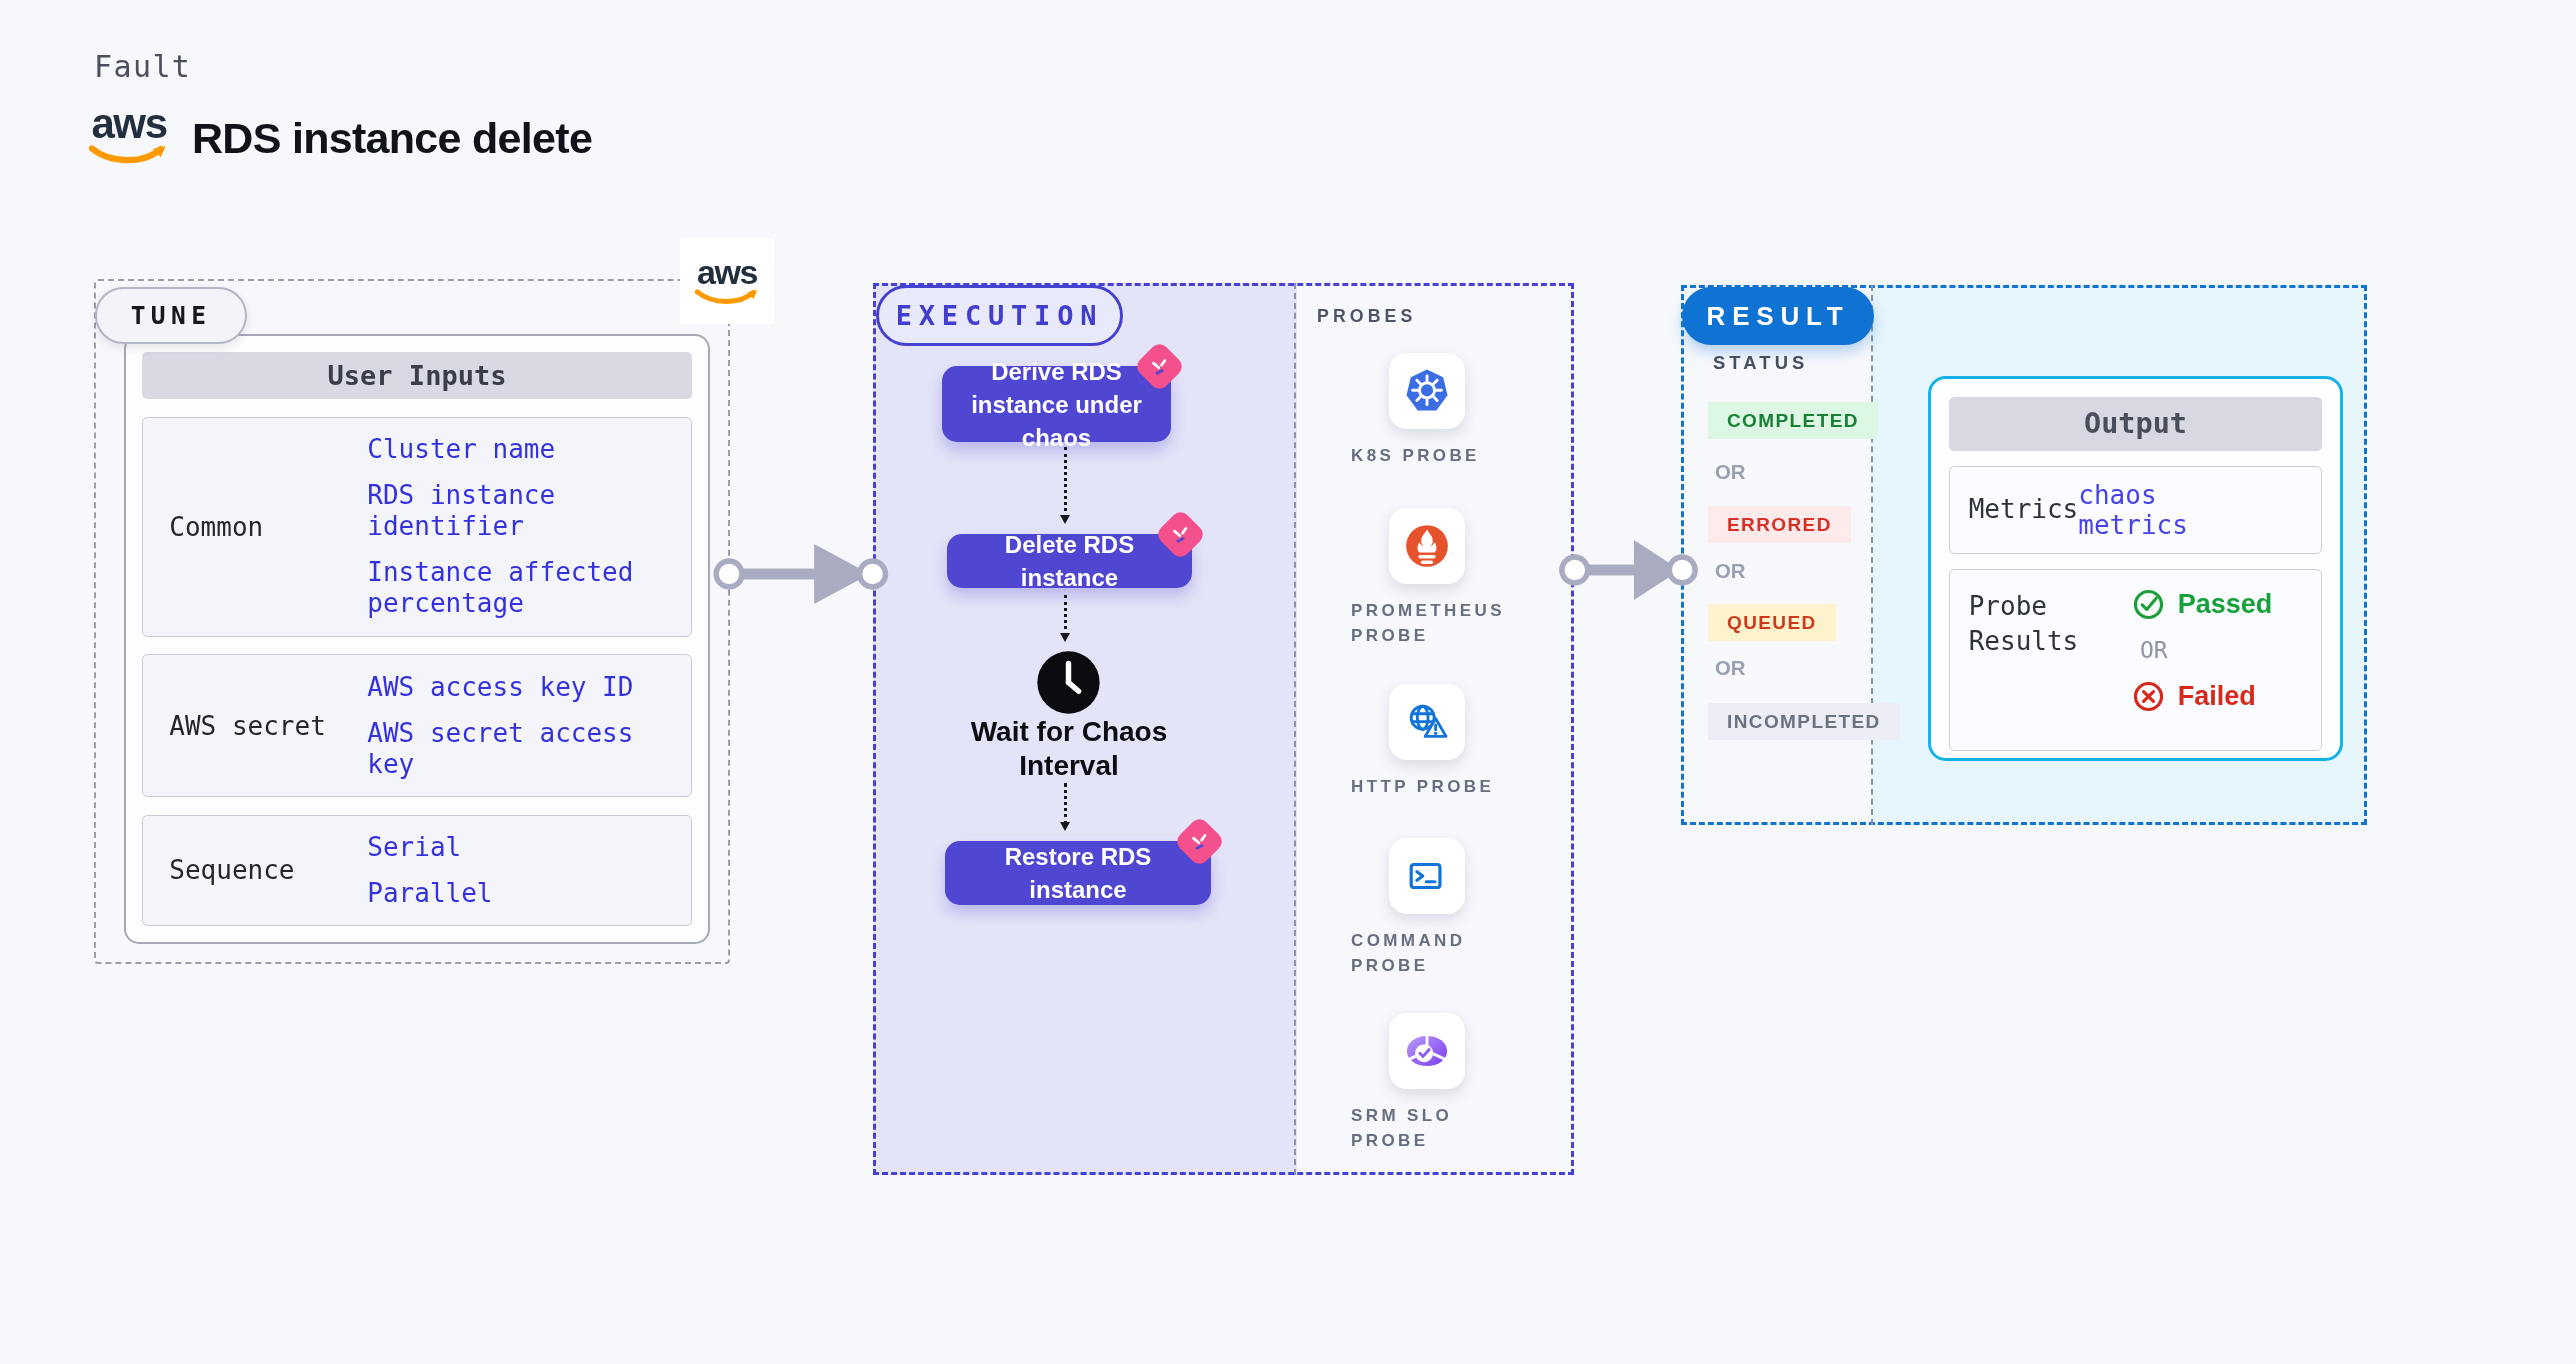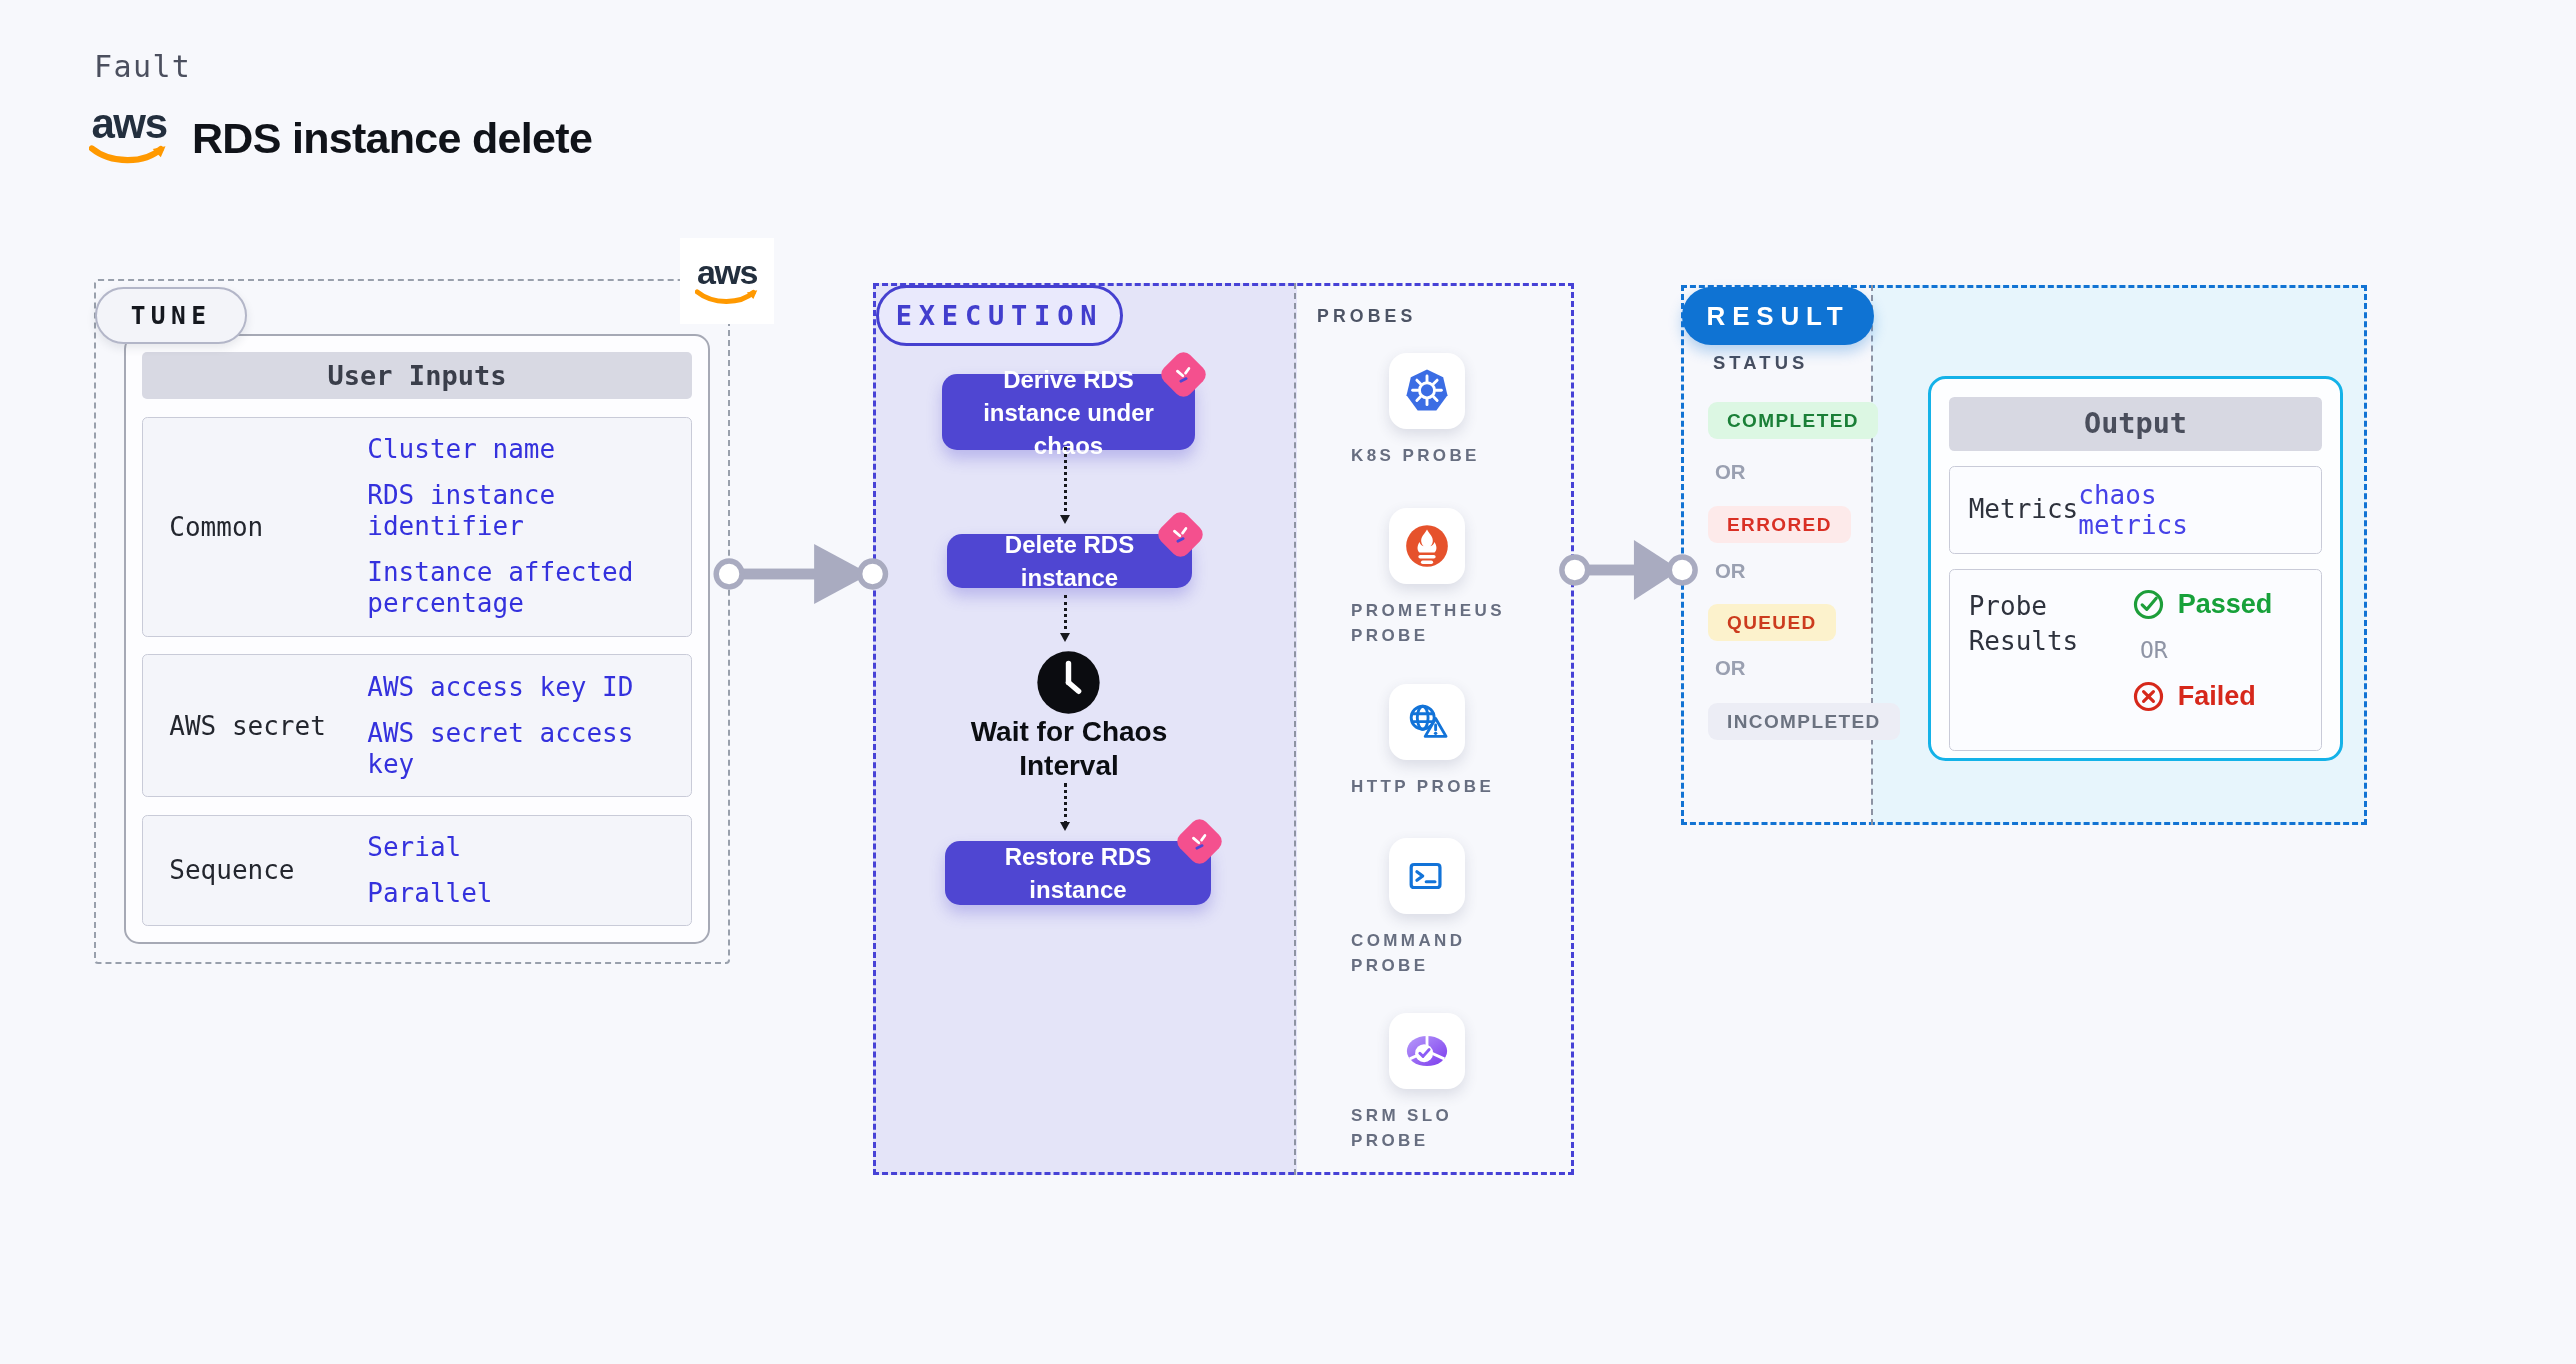--- a/index.html
+++ b/index.html
@@ -58,21 +58,21 @@
   .ui-link { font-family:"DejaVu Sans Mono","Liberation Mono",monospace; font-size:26px; line-height:31px;
              color:#3431dd; cursor:pointer; }
 
   
   .conn { z-index:7; }
 
   
   .flow-node { position:absolute; background:#4f46d2; border-radius:15px; color:#ffffff; font-weight:700;
                font-size:24px; line-height:33px; text-align:center; display:flex; align-items:center;
                justify-content:center; z-index:6; box-shadow:0 8.2px 15px rgba(79,70,210,.28); }
-  .node-1 { left:942px; top:366px; width:253px; height:76px; padding:8px 11px;margin-top:8px; }
+  .node-1 { left:942px; top:366px; width:229px; height:76px; padding:8px 11px; }
   .node-2 { left:947px; top:534px; width:245px; height:54px; padding:0 8.2px; }
   .node-3 { left:945px; top:841px; width:266px; height:64px; padding:0 9.5px; }
   .chaos-badge { position:absolute; top:-17.7px; right:-6.8px; width:37px; height:37px; background:#f4508e;
                  border-radius:9.5px; transform:rotate(45deg); display:flex; align-items:center; justify-content:center; }
   .chaos-badge svg { transform:rotate(-45deg); }
   .dotline { position:absolute; width:0; border-left:3.4px dotted #17181d; z-index:6; }
   .dotline:after { content:''; position:absolute; left:-6.8px; bottom:-11px;
                    border:5.4px solid transparent; border-top:9.5px solid #17181d; }
   .dot-1 { left:1064px; top:447px; height:71px; }
   .dot-2 { left:1064px; top:595px; height:41px; }
@@ -87,21 +87,21 @@
   .probe-card { width:76px; height:76px; background:#ffffff; border-radius:17.7px;
                 box-shadow:0 5.4px 13.6px rgba(50,60,90,.14); display:flex; align-items:center; justify-content:center; }
   .probe-name { margin-top:15px; width:152px; font-size:17px; font-weight:700; letter-spacing:3.4px;
                 color:#676e80; text-align:left; line-height:24.5px; }
   .probe-k8s { top:353px; } .probe-prom { top:508px; } .probe-http { top:684px; }
   .probe-cmd { top:838px; } .probe-srm { top:1013px; }
 
   
   .status-title { left:1713px; top:352px; font-size:18.4px; font-weight:700; letter-spacing:4.1px; color:#474e5f; z-index:6; }
   .status-badge { position:absolute; left:1708px; height:37px; display:inline-flex; align-items:center;
-                  padding:0 19px; border-radius:9px; font-size:19px; font-weight:800; letter-spacing:1.4px; z-index:6; }
+                  padding:0 19px; border-radius:1px; font-size:19px; font-weight:800; letter-spacing:1.4px; z-index:6; }
   .st-completed { top:402px; color:#1a7f37; background:#dcf7e3; }
   .st-errored   { top:506px; color:#d93025; background:#fdeaea; }
   .st-queued    { top:604px; color:#cc3b1e; background:#fcf2cc; }
   .st-incompleted { top:703px; color:#6b7280; background:#ecedf5; }
   .status-or { position:absolute; left:1715px; font-size:20.4px; font-weight:600; color:#9aa0b1; z-index:6; }
   .or-1 { top:461px; } .or-2 { top:560px; } .or-3 { top:657px; }
 
   
   .output-card { left:1928px; top:376px; width:415px; height:385px; background:#fdfeff;
                  border:3.4px solid #14b2e8; border-radius:17.7px; padding:17.7px; z-index:6; }

